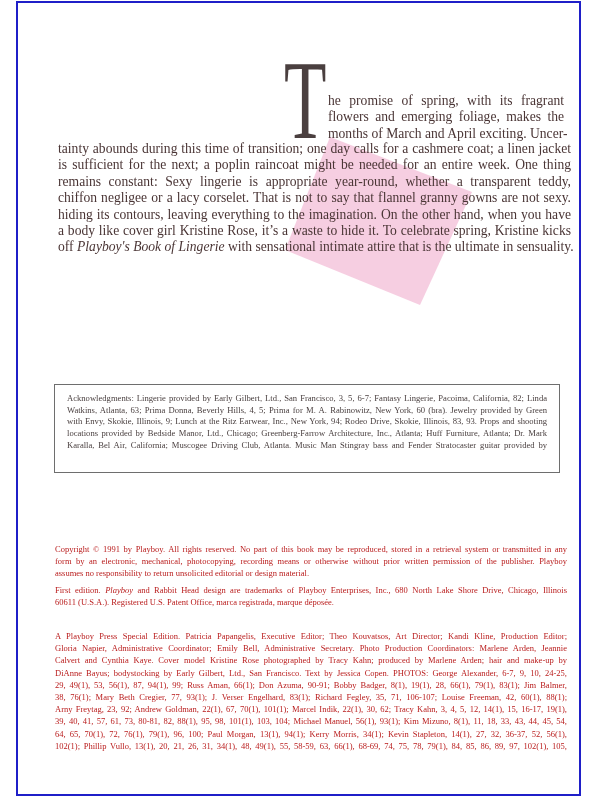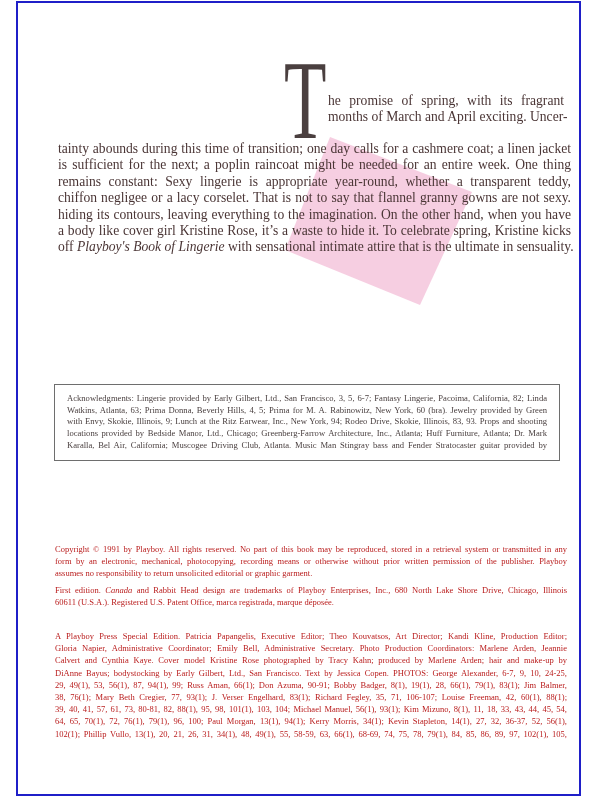--- a/index.html
+++ b/index.html
@@ -22,21 +22,21 @@
   .intro {
     position: absolute; color: #4a3535; font-size: 13.6px; line-height: 16.4px; text-align: justify;
   }
   .intro-first { left: 328px; top: 93px; width: 236px; }
   .intro-first div { text-align-last: justify; white-space: nowrap; }
   .intro-body { left: 58px; top: 141px; width: 513px; }
   .intro-body div { text-align: justify; text-align-last: justify; white-space: nowrap; word-spacing: 0; }
   .intro-body div.last { text-align-last: justify; }
   .intro em { font-style: italic; }
   .ack-box {
-    position: absolute; left: 54px; top: 384px; width: 506px; height: 77px;
+    position: absolute; left: 54px; top: 384px; width: 506px; height: 89px;
     border: 1.5px solid #6e6e6e; box-sizing: border-box; padding: 8px 12px 0 12px;
   }
   .ack-line {
     font-size: 8.6px; line-height: 11.7px; color: #4a4040; white-space: nowrap;
     text-align: justify; text-align-last: justify;
   }
   .ack-line.last { text-align-last: left; }
   .credits { position: absolute; left: 55px; width: 512px; color: #b91c1c; font-family: Liberation Serif, serif; }
   .credit-line {
     font-size: 8.5px; line-height: 12.2px; white-space: nowrap;
@@ -51,20 +51,21 @@
 <div class="page-frame"></div>
 
 <svg class="pink-diamond" viewBox="0 0 600 800">
   <polygon points="330,137 472,192 420,305 285,250" fill="#f4c6dc" opacity="0.85"></polygon>
 </svg>
 
 <div class="dropcap">T</div>
 
 <div class="intro intro-first">
   <div>he promise of spring, with its fragrant</div>
+  <div>flowers and emerging foliage, makes the</div>
   <div>months of March and April exciting. Uncer-</div>
 </div>
 
 <div class="intro intro-body">
   <div>tainty abounds during this time of transition; one day calls for a cashmere coat; a linen jacket</div>
   <div>is sufficient for the next; a poplin raincoat might be needed for an entire week. One thing</div>
   <div>remains constant: Sexy lingerie is appropriate year-round, whether a transparent teddy,</div>
   <div>chiffon negligee or a lacy corselet. That is not to say that flannel granny gowns are not sexy.</div>
   <div>hiding its contours, leaving everything to the imagination. On the other hand, when you have</div>
   <div>a body like cover girl Kristine Rose, it’s a waste to hide it. To celebrate spring, Kristine kicks</div>
@@ -75,31 +76,32 @@
   <div class="ack-line">Acknowledgments: Lingerie provided by Early Gilbert, Ltd., San Francisco, 3, 5, 6-7; Fantasy Lingerie, Pacoima, California, 82; Linda</div>
   <div class="ack-line">Watkins, Atlanta, 63; Prima Donna, Beverly Hills, 4, 5; Prima for M. A. Rabinowitz, New York, 60 (bra). Jewelry provided by Green</div>
   <div class="ack-line">with Envy, Skokie, Illinois, 9; Lunch at the Ritz Earwear, Inc., New York, 94; Rodeo Drive, Skokie, Illinois, 83, 93. Props and shooting</div>
   <div class="ack-line">locations provided by Bedside Manor, Ltd., Chicago; Greenberg-Farrow Architecture, Inc., Atlanta; Huff Furniture, Atlanta; Dr. Mark</div>
   <div class="ack-line">Karalla, Bel Air, California; Muscogee Driving Club, Atlanta. Music Man Stingray bass and Fender Stratocaster guitar provided by</div>
 </div>
 
 <div class="credits" style="top:543px;">
   <div class="credit-line">Copyright © 1991 by Playboy. All rights reserved. No part of this book may be reproduced, stored in a retrieval system or transmitted in any</div>
   <div class="credit-line">form by an electronic, mechanical, photocopying, recording means or otherwise without prior written permission of the publisher. Playboy</div>
-  <div class="credit-line last">assumes no responsibility to return unsolicited editorial or graphic garment.</div>
+  <div class="credit-line last">assumes no responsibility to return unsolicited editorial or design material.</div>
 </div>
 
 <div class="credits" style="top:584px;">
-  <div class="credit-line"><span>First edition. </span><em>Canada</em><span> and Rabbit Head design are trademarks of Playboy Enterprises, Inc., 680 North Lake Shore Drive, Chicago, Illinois</span></div>
+  <div class="credit-line"><span>First edition. </span><em>Playboy</em><span> and Rabbit Head design are trademarks of Playboy Enterprises, Inc., 680 North Lake Shore Drive, Chicago, Illinois</span></div>
   <div class="credit-line last">60611 (U.S.A.). Registered U.S. Patent Office, marca registrada, marque déposée.</div>
 </div>
 
 <div class="credits" style="top:630px;">
   <div class="credit-line">A Playboy Press Special Edition.  Patricia Papangelis, Executive Editor;  Theo Kouvatsos, Art Director;  Kandi Kline, Production Editor;</div>
   <div class="credit-line">Gloria Napier, Administrative Coordinator;  Emily Bell, Administrative Secretary.  Photo Production Coordinators: Marlene Arden,  Jeannie</div>
   <div class="credit-line">Calvert and Cynthia Kaye.  Cover model Kristine Rose photographed by Tracy Kahn;  produced by Marlene Arden;  hair and make-up by</div>
   <div class="credit-line">DiAnne Bayus;  bodystocking by Early Gilbert, Ltd., San Francisco.  Text by Jessica Copen.  PHOTOS:  George Alexander, 6-7, 9, 10, 24-25,</div>
   <div class="credit-line">29, 49(1), 53, 56(1), 87, 94(1), 99;  Russ Aman, 66(1);  Don Azuma, 90-91;  Bobby Badger, 8(1), 19(1), 28, 66(1), 79(1), 83(1);  Jim Balmer,</div>
   <div class="credit-line">38, 76(1);  Mary Beth Cregier, 77, 93(1);  J. Verser Engelhard, 83(1);  Richard Fegley, 35, 71, 106-107;  Louise Freeman, 42, 60(1), 88(1);</div>
+  <div class="credit-line">Arny Freytag, 23, 92; Andrew Goldman, 22(1), 67, 70(1), 101(1); Marcel Indik, 22(1), 30, 62; Tracy Kahn, 3, 4, 5, 12, 14(1), 15, 16-17, 19(1),</div>
   <div class="credit-line">39, 40, 41, 57, 61, 73, 80-81, 82, 88(1), 95, 98, 101(1), 103, 104;  Michael Manuel, 56(1), 93(1);  Kim Mizuno, 8(1), 11, 18, 33, 43, 44, 45, 54,</div>
   <div class="credit-line">64, 65, 70(1), 72, 76(1), 79(1), 96, 100;  Paul Morgan, 13(1), 94(1);  Kerry Morris, 34(1);  Kevin Stapleton, 14(1), 27, 32, 36-37, 52, 56(1),</div>
   <div class="credit-line">102(1);  Phillip Vullo, 13(1), 20, 21, 26, 31, 34(1), 48, 49(1), 55, 58-59, 63, 66(1), 68-69, 74, 75, 78, 79(1), 84, 85, 86, 89, 97, 102(1), 105,</div>
 </div>
 
 </body></html>

